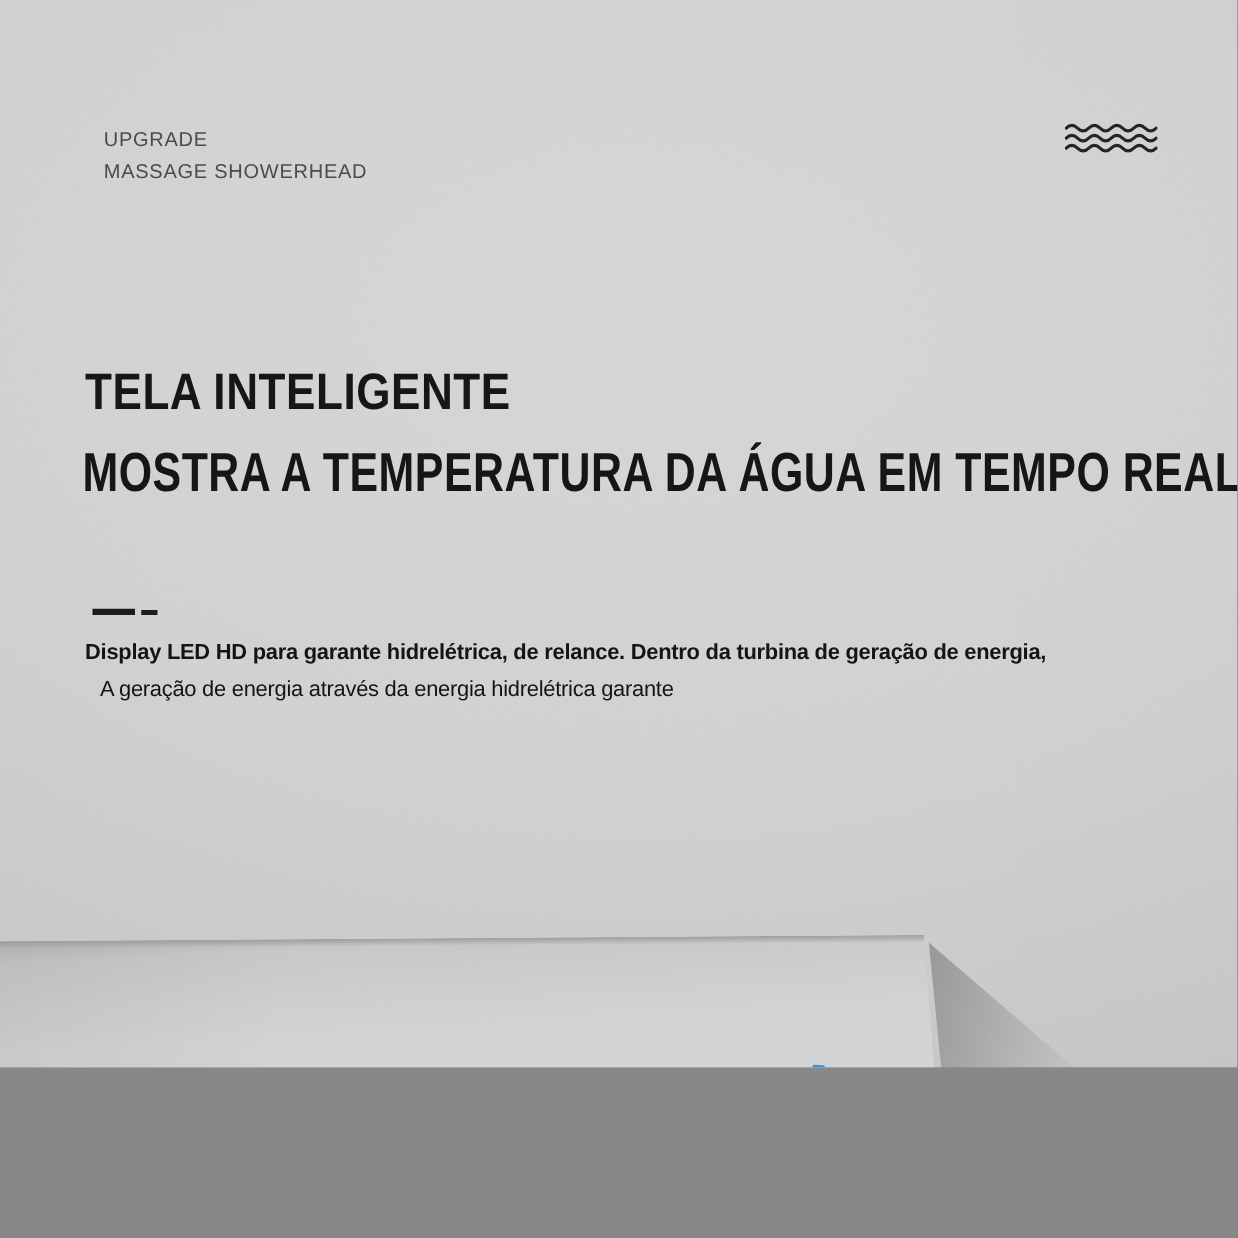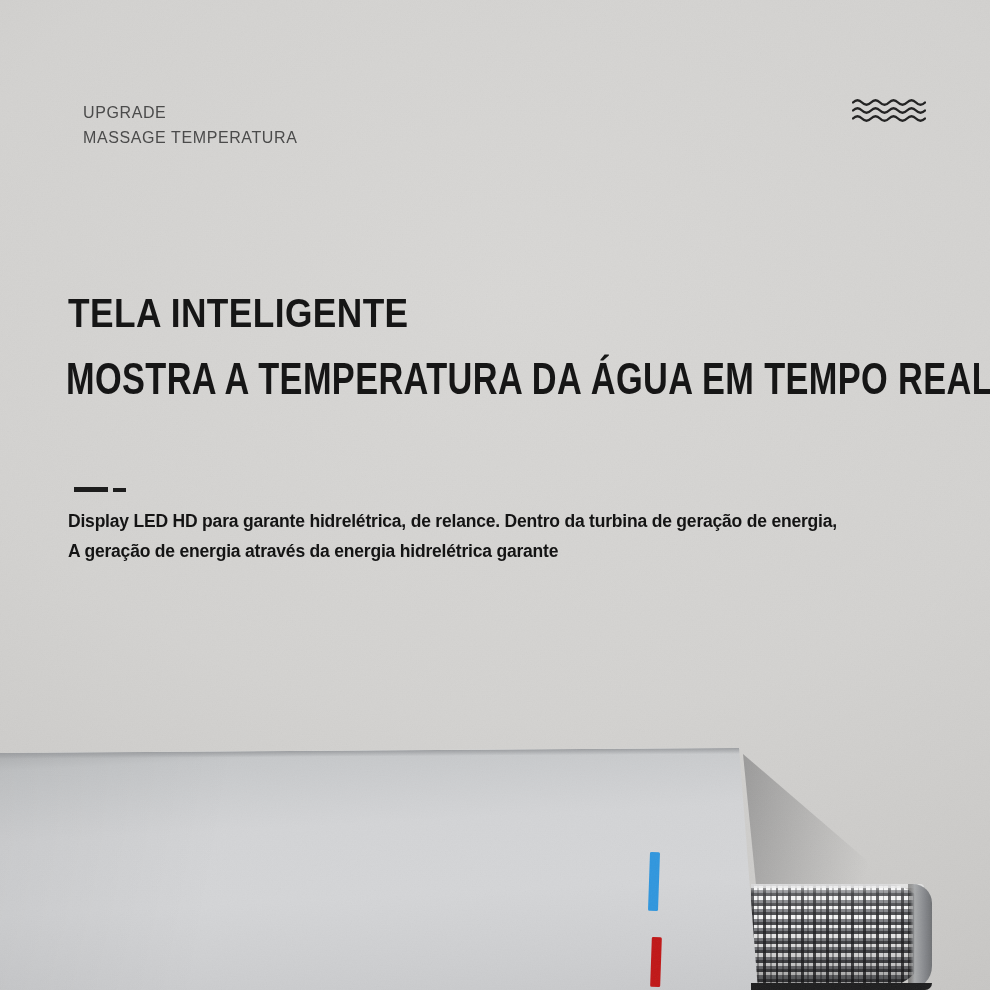--- a/index.html
+++ b/index.html
@@ -1,17 +1,17 @@
 <!DOCTYPE html>
 <html><head>
 <meta charset="utf-8">
 <style>
   html,body{margin:0;padding:0;background:#888;}
   .stage{
-    position:relative;width:990px;height:990px;overflow:hidden;
+    position:relative;width:990px;height:854px;overflow:hidden;
     font-family:"Liberation Sans","DejaVu Sans",sans-serif;
     background:
       radial-gradient(130% 95% at 52% 30%, #d8d7d5 0%, #d3d2d0 45%, #c9c8c6 78%, #c0bfbd 100%);
   }
   
   .grain{position:absolute;inset:0;z-index:6;pointer-events:none;opacity:.06;}
   
   .brand{position:absolute;left:83px;top:100px;z-index:8;color:#4b4b4b;
     font-size:16px;font-weight:400;letter-spacing:.6px;line-height:25px;}
   
@@ -23,22 +23,22 @@
   .h2{position:absolute;left:66px;top:354px;z-index:8;margin:0;
     font-size:44px;font-weight:700;color:#161616;white-space:nowrap;
     transform:scaleX(.78);transform-origin:left top;letter-spacing:.5px;}
   
   .dashes{position:absolute;left:74px;top:487px;z-index:8;}
   .dash-long{display:inline-block;width:34px;height:5px;background:#1d1d1d;vertical-align:top;}
   .dash-short{display:inline-block;width:13px;height:4px;background:#1d1d1d;vertical-align:top;margin-left:5px;margin-top:1px;}
   
   .body1{position:absolute;left:68px;top:511px;z-index:8;margin:0;
     font-size:17.5px;font-weight:700;color:#141414;letter-spacing:-.2px;white-space:nowrap;}
-  .body2{position:absolute;left:68px;top:541px;z-index:8;margin:0;
-    font-size:17.5px;font-weight:700;color:#141414;letter-spacing:-.2px;line-height:21px;}
+  .body2{position:absolute;left:80px;top:541px;z-index:8;margin:0;
+    font-size:17.5px;font-weight:400;color:#141414;letter-spacing:-.2px;line-height:21px;}
   
   .wall-shadow{position:absolute;left:737px;top:750px;width:170px;height:145px;z-index:1;
     clip-path:polygon(6px 4px,170px 145px,20px 145px);
     background:linear-gradient(105deg, rgba(42,42,45,.34) 0%, rgba(42,42,45,.14) 45%, rgba(42,42,45,0) 78%);}
   
   .spray{position:absolute;left:751px;top:884px;width:181px;height:106px;z-index:2;
     border-radius:0 46px 58px 0;
     background:
       linear-gradient(180deg, rgba(255,255,255,.60) 0%, rgba(255,255,255,.14) 9%, rgba(0,0,0,0) 34%, rgba(0,0,0,.18) 72%, rgba(0,0,0,.40) 97%),
       repeating-linear-gradient(90deg, rgba(28,28,31,.78) 0 2.5px, rgba(0,0,0,0) 2.5px 6.5px, rgba(28,28,31,.38) 6.5px 8px, rgba(0,0,0,0) 8px 12.5px),
@@ -67,21 +67,21 @@
   .bar-cold{left:649px;top:852px;height:59px;}
   .bar-hot{left:651px;top:937px;height:50px;}
 </style>
 </head>
 <body>
 
 <div class="stage">
 
   <header class="brand">
     <div>UPGRADE</div>
-    <div>MASSAGE TEMPERATURA</div>
+    <div>MASSAGE SHOWERHEAD</div>
   </header>
 
   <div class="waves">
     <svg width="74" height="25" viewBox="0 0 74 25" fill="none">
       <g stroke="#242424" stroke-width="2.4" stroke-linecap="round">
         <path d="M1 4.5 q4.5 -4.5 9 0 t9 0 t9 0 t9 0 t9 0 t9 0 t9 0 t9 0"></path>
         <path d="M1 12.5 q4.5 -4.5 9 0 t9 0 t9 0 t9 0 t9 0 t9 0 t9 0 t9 0"></path>
         <path d="M1 20.5 q4.5 -4.5 9 0 t9 0 t9 0 t9 0 t9 0 t9 0 t9 0 t9 0"></path>
       </g>
     </svg>

